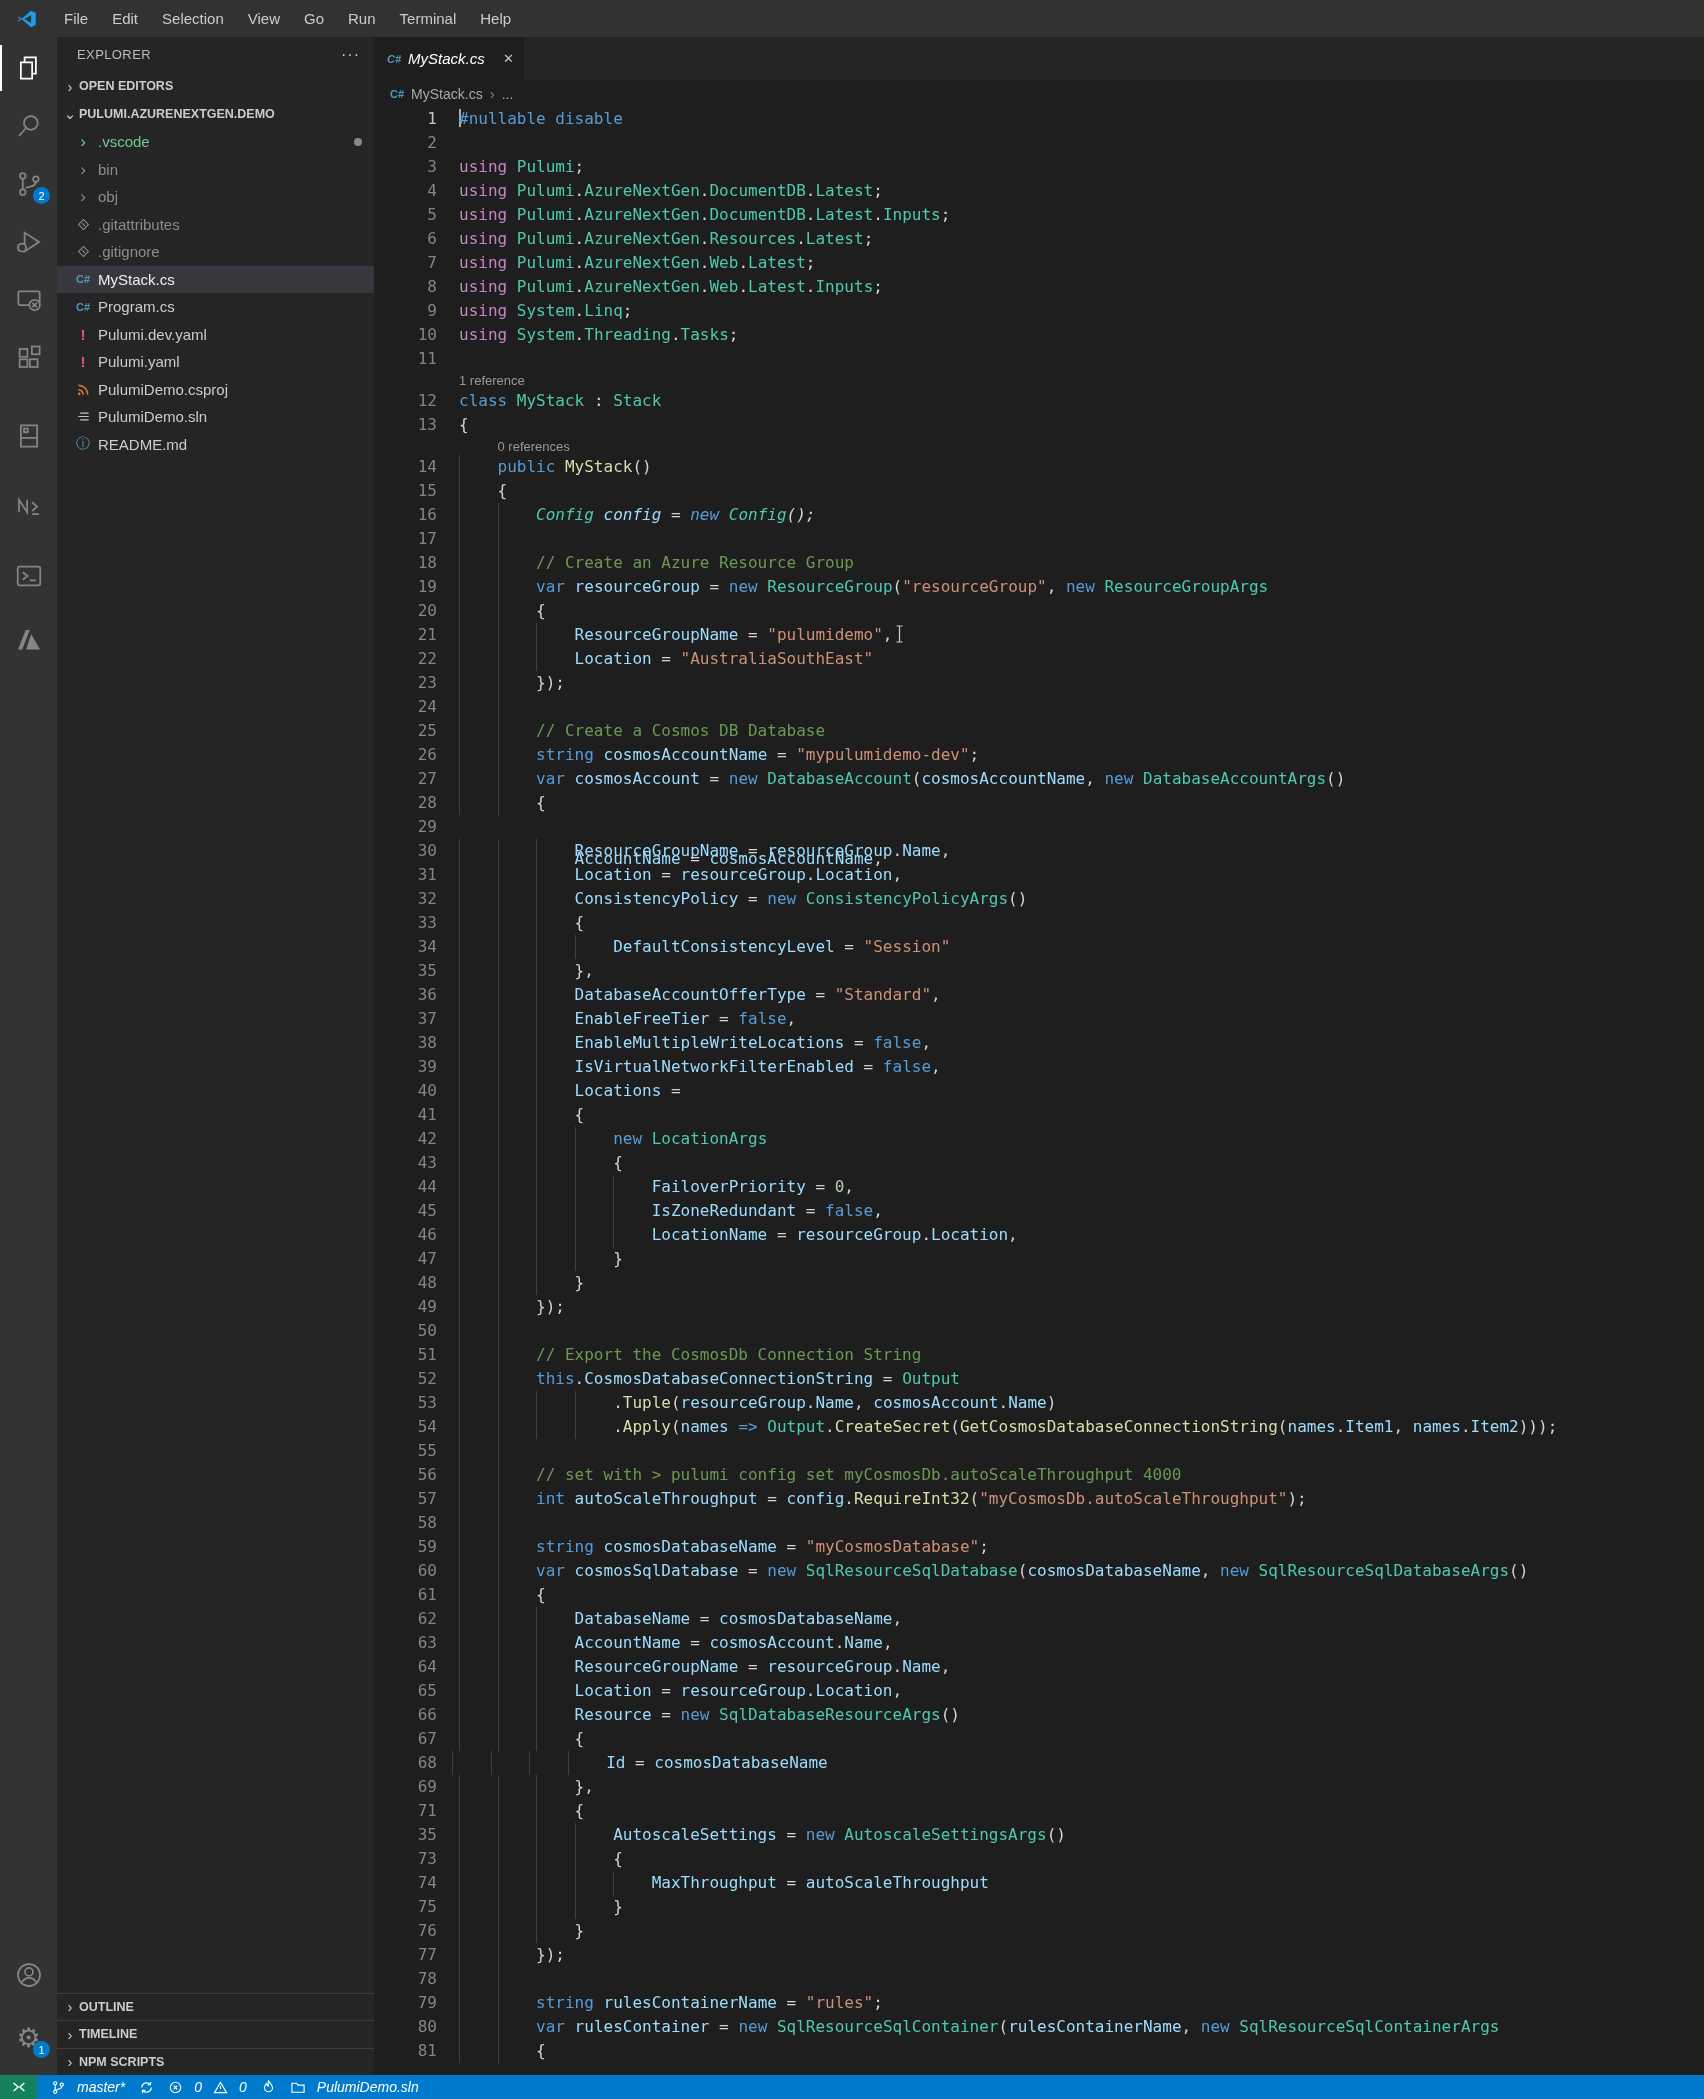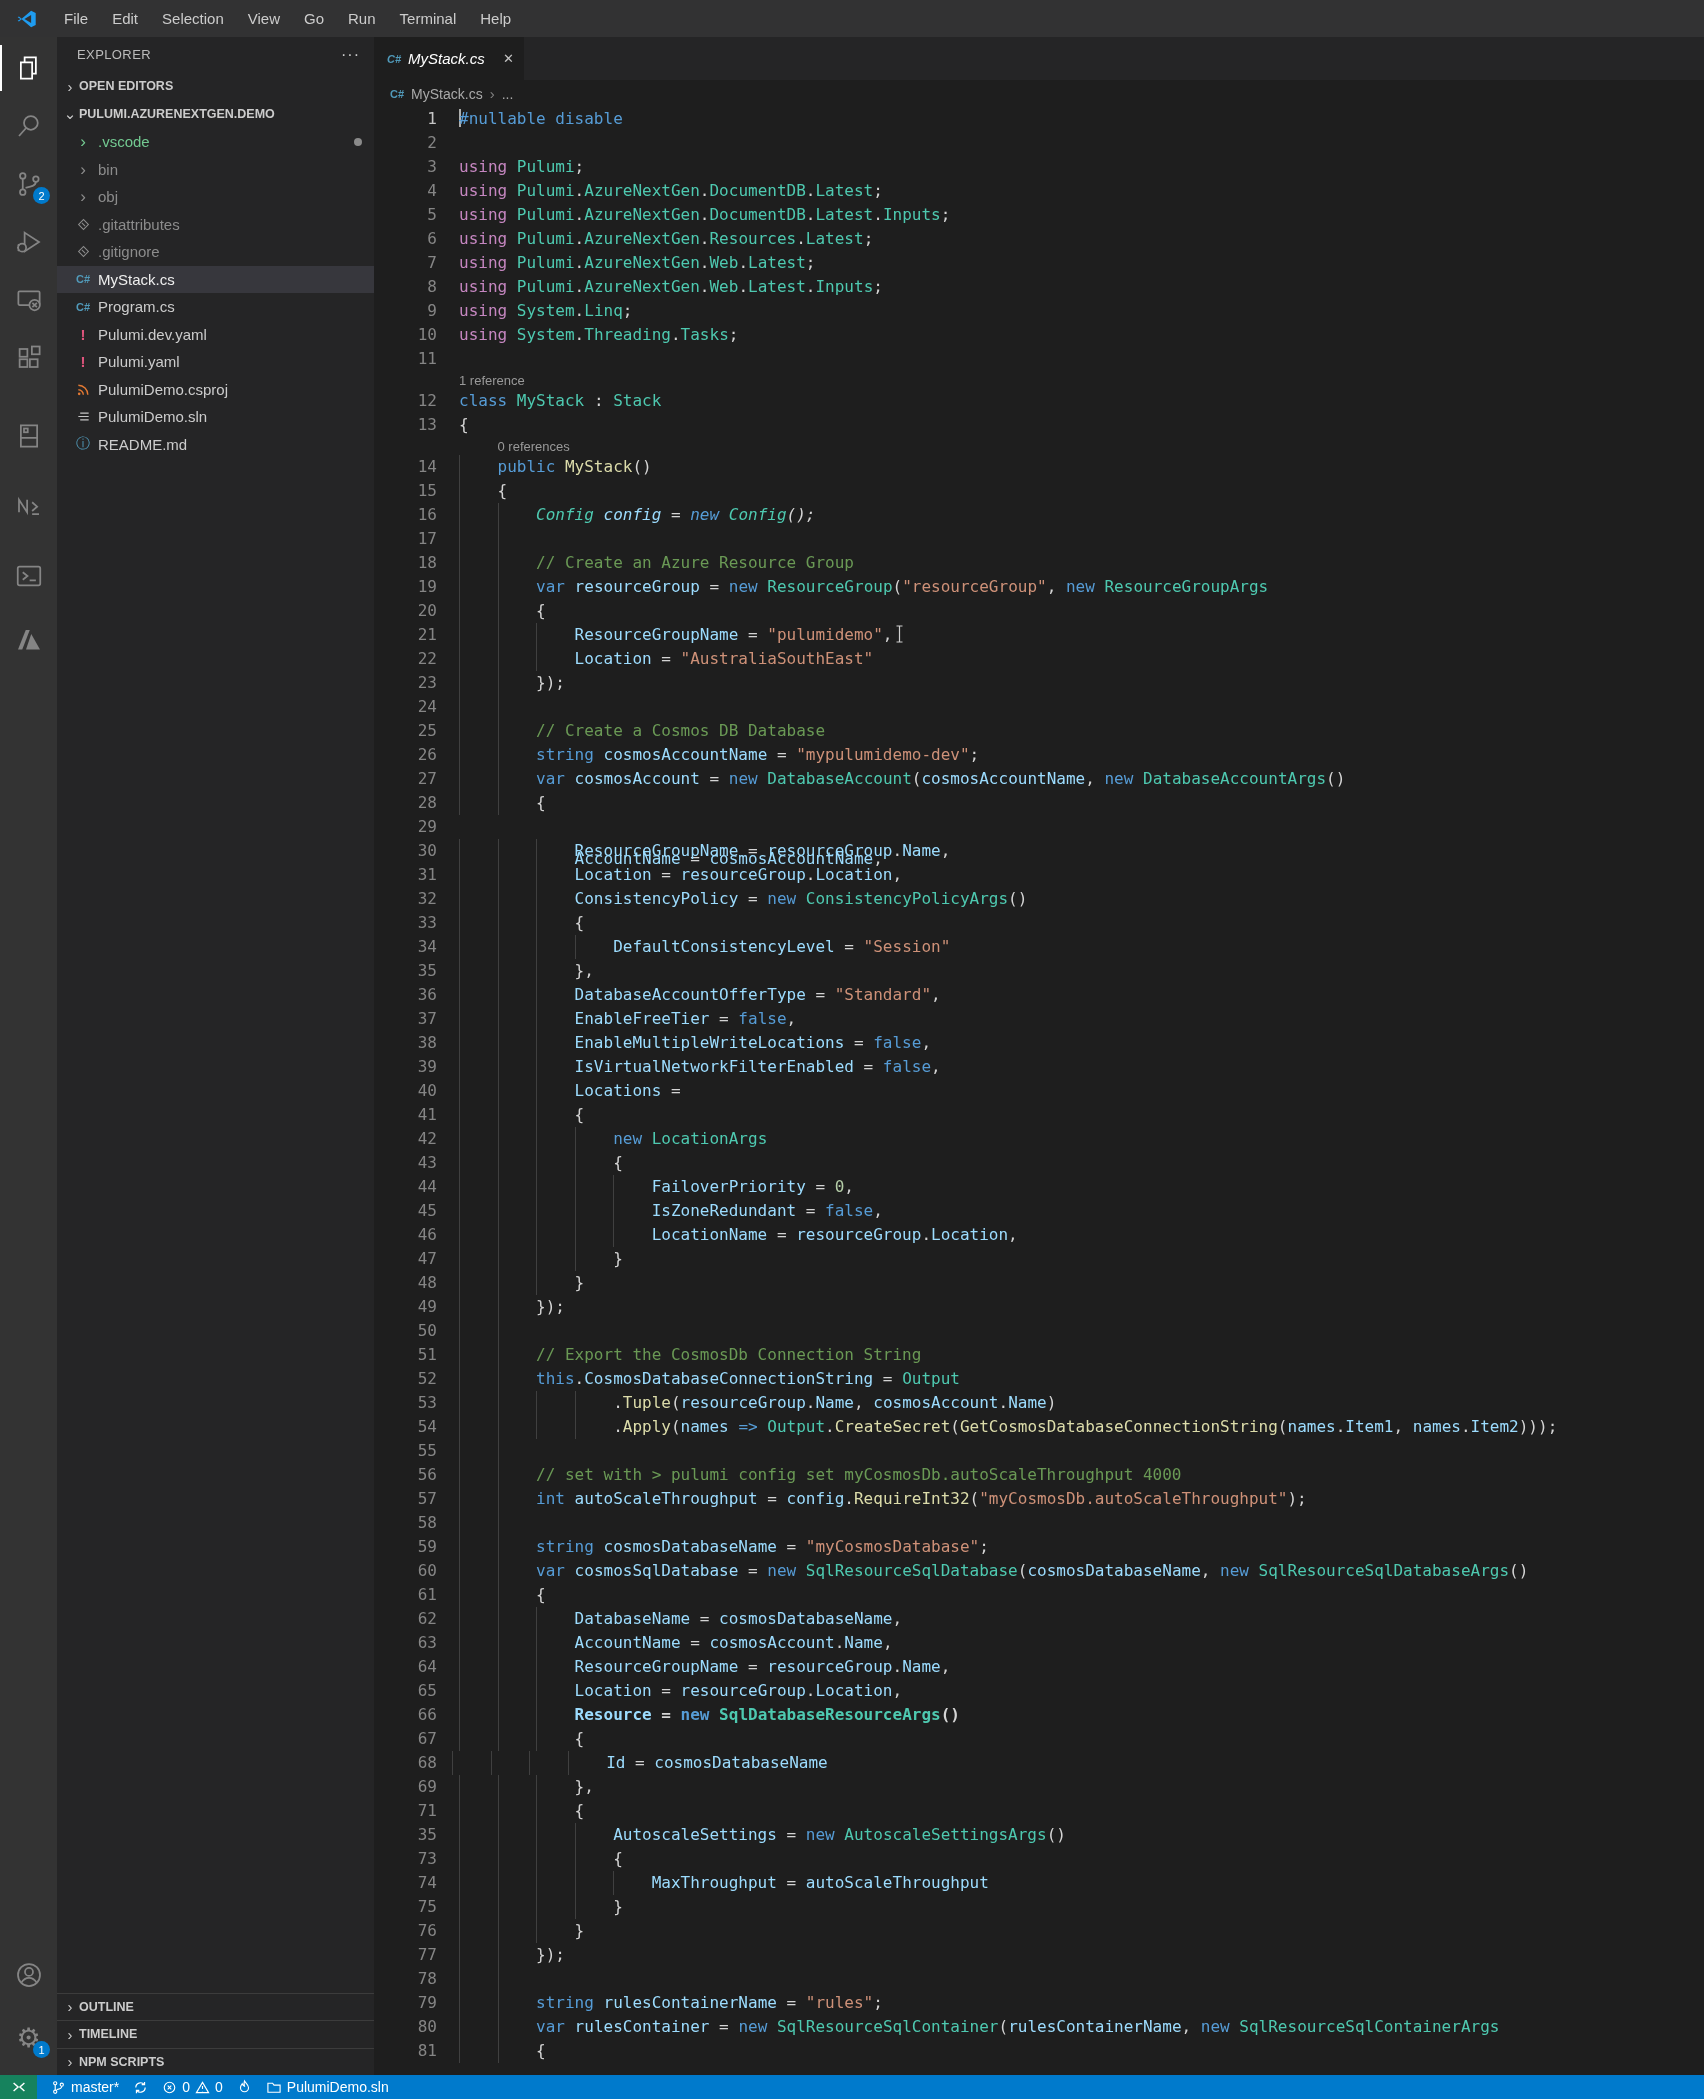--- a/index.html
+++ b/index.html
@@ -58,21 +58,21 @@
   .lc { margin-left:22px; position:relative; white-space:pre; color:#d4d4d4; }
   .guide { position:absolute; top:0; bottom:0; width:1px; background:#404040; }
   .lens-text { font-family:"Liberation Sans",sans-serif; font-size:13px; color:#999999; }
   .tk-k{color:#569cd6} .tk-p{color:#c586c0} .tk-t{color:#4ec9b0} .tk-v{color:#9cdcfe}
   .tk-s{color:#ce9178} .tk-c{color:#6a9955} .tk-m{color:#dcdcaa} .tk-n{color:#b5cea8} .tk-w{color:#d4d4d4}
   .caret { display:inline-block; width:2px; height:18px; background:#aeafad; vertical-align:-3px; margin-right:-2px; }
 
   
   .statusbar { position:absolute; left:0; bottom:0; width:1704px; height:24px; background:#007acc; color:#ffffff; display:flex; align-items:center; font-size:14px; }
   .sb-remote { width:37px; height:24px; background:#16825d; display:flex; align-items:center; justify-content:center; flex:none; }
-  .sb-seg { display:flex; align-items:center; gap:5px; margin-left:14px; white-space:nowrap; }
+  .sb-seg { display:flex; align-items:center; gap:11px; margin-left:14px; white-space:nowrap;font-style:italic; }
   .sb-seg svg { flex:none; }
 </style>
 </head>
 <body>
 
 <div class="menubar">
   <svg class="vslogo" viewBox="0 0 24 24">
     <polygon points="16.5,3 6.2,11.6 3.2,9.3 1.8,10 5,12 1.8,14 3.2,14.7 6.2,12.4 16.5,21 21.5,18.6 21.5,5.4" fill="#1f9cf0"></polygon>
     <polygon points="16.5,7.6 9.2,12 16.5,16.4" fill="#323233"></polygon>
   </svg>
@@ -564,21 +564,21 @@
       <div class="cl">
         <span class="ln">64</span>
         <span class="lc" style="padding-left: 12ch;"><span class="guide" style="left: 0ch;"></span><span class="guide" style="left: 4ch;"></span><span class="guide" style="left: 8ch;"></span><span class="tk-v">ResourceGroupName</span><span class="tk-w"> = </span><span class="tk-v">resourceGroup</span><span class="tk-w">.</span><span class="tk-v">Name</span><span class="tk-w">,</span></span>
       </div>
       <div class="cl">
         <span class="ln">65</span>
         <span class="lc" style="padding-left: 12ch;"><span class="guide" style="left: 0ch;"></span><span class="guide" style="left: 4ch;"></span><span class="guide" style="left: 8ch;"></span><span class="tk-v">Location</span><span class="tk-w"> = </span><span class="tk-v">resourceGroup</span><span class="tk-w">.</span><span class="tk-v">Location</span><span class="tk-w">,</span></span>
       </div>
       <div class="cl">
         <span class="ln">66</span>
-        <span class="lc" style="padding-left: 12ch; font-weight: bold;"><span class="guide" style="left: 0ch;"></span><span class="guide" style="left: 4ch;"></span><span class="guide" style="left: 8ch;"></span><span class="tk-v">Resource</span><span class="tk-w"> = </span><span class="tk-k">new</span><span class="tk-w"> </span><span class="tk-t">SqlDatabaseResourceArgs</span><span class="tk-w">()</span></span>
+        <span class="lc" style="padding-left: 12ch;"><span class="guide" style="left: 0ch;"></span><span class="guide" style="left: 4ch;"></span><span class="guide" style="left: 8ch;"></span><span class="tk-v">Resource</span><span class="tk-w"> = </span><span class="tk-k">new</span><span class="tk-w"> </span><span class="tk-t">SqlDatabaseResourceArgs</span><span class="tk-w">()</span></span>
       </div>
       <div class="cl">
         <span class="ln">67</span>
         <span class="lc" style="padding-left: 12ch;"><span class="guide" style="left: 0ch;"></span><span class="guide" style="left: 4ch;"></span><span class="guide" style="left: 8ch;"></span><span class="tk-w">{</span></span>
       </div>
       <div class="cl">
         <span class="ln">68</span>
         <span class="lc" style="padding-left: 16ch; margin-left: 15px;"><span class="guide" style="left: 0ch;"></span><span class="guide" style="left: 4ch;"></span><span class="guide" style="left: 8ch;"></span><span class="guide" style="left: 12ch;"></span><span class="tk-v">Id</span><span class="tk-w"> = </span><span class="tk-v">cosmosDatabaseName</span></span>
       </div>
       <div class="cl">

